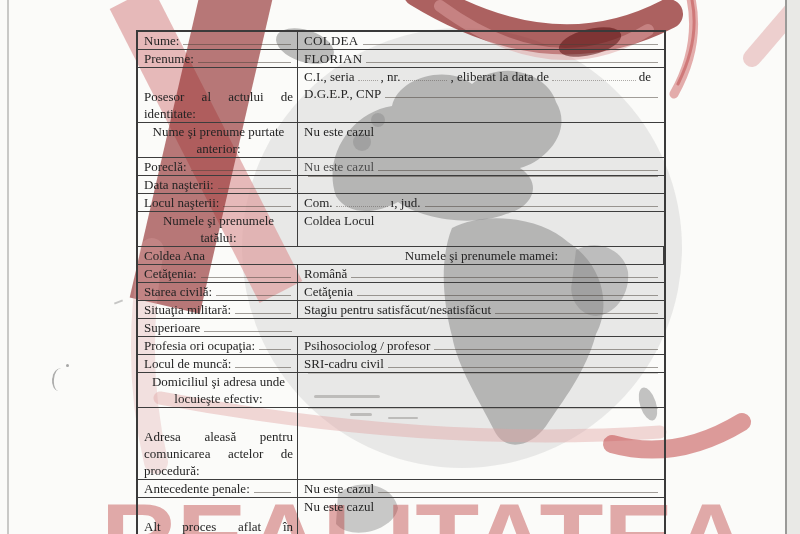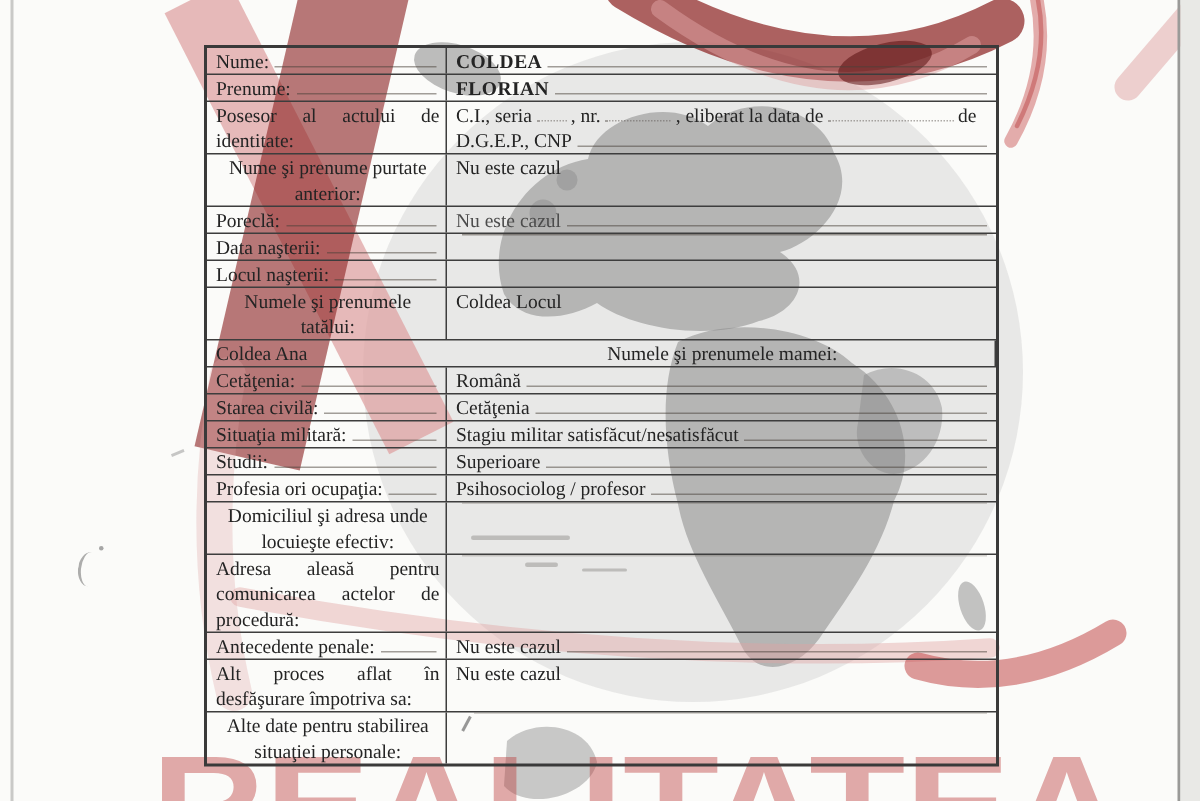--- a/index.html
+++ b/index.html
@@ -29,31 +29,31 @@
   
   #form-table{
     position:absolute; left:136px; top:30px; width:530px;
     border:2px solid #3a3a3a; box-sizing:border-box;
     font-size:13px; line-height:17px;
   }
   .row{display:grid;grid-template-columns:160px 1fr;border-top:1px solid #3d3d3d;}
   .row:first-child{border-top:none;}
   .cell{padding:0 4px 0 6px;box-sizing:border-box;min-height:17px;}
   .cell.label{border-right:1px solid #3d3d3d;}
-  .cell.justify .t.block{display:block;text-align:justify;}
+  .cell.justify .t.block{display:block;text-align:justify;margin-top:20px;}
   .t.block{display:block;text-align:center;}
   .line{display:flex;align-items:baseline;min-height:17px;}
   .line .t{white-space:nowrap;}
   .fill{flex:1 1 auto;border-bottom:1px solid rgba(72,64,56,.5);margin:0 2px 3px 4px;min-width:6px;}
   .fill.faint{border-bottom-color:rgba(72,64,56,.22);}
   .gap{border-bottom:1px solid rgba(80,75,68,.35);margin:0 3px 3px 3px;}
   .gap.redact{border-bottom-style:dotted;border-bottom-color:rgba(95,90,85,.5);}
   .gap.w20{width:20px;} .gap.w44{width:44px;} .gap.w52{width:52px;}
   .gap.grow{flex:1 1 auto;min-width:30px;}
-  .b{font-weight:700;letter-spacing:.3px;}
+  .b{font-weight:400;letter-spacing:.3px;}
   .faded{color:#4c4c4c;}
   .endpad{margin-right:9px;}
   .slash{width:2px;height:11px;background:rgba(85,85,85,.6);transform:rotate(28deg);
     margin:2px 0 0 6px;align-self:flex-start;flex:0 0 auto;}
   .smudges{position:relative;height:0;}
   .sm{position:absolute;background:rgba(125,122,120,.4);border-radius:2px;filter:blur(.4px);}
   .sm1{left:10px;top:-30px;width:66px;height:3px;}
   .sm2{left:46px;top:-12px;width:22px;height:3px;}
   .sm3{left:84px;top:-8px;width:30px;height:2px;}
 </style>
@@ -194,20 +194,28 @@
           </div>
         </div>
       </div>
       <div class="row">
         <div class="cell label">
           <div class="line">
             <span class="t">Locul naşterii:</span>
             <span class="fill"></span>
           </div>
         </div>
+        <div class="cell value">
+          <div class="line">
+            <span class="t">Com.</span>
+            <span class="gap w52 redact"></span>
+            <span class="t">ı, jud.</span>
+            <span class="fill"></span>
+          </div>
+        </div>
       </div>
       <div class="row">
         <div class="cell label">
           <span class="t block">Numele şi prenumele tatălui:</span>
         </div>
         <div class="cell value">
           <div class="line">
             <span class="t">Coldea Locul</span>
           </div>
         </div>
@@ -252,49 +260,57 @@
       </div>
       <div class="row">
         <div class="cell label">
           <div class="line">
             <span class="t">Situaţia militară:</span>
             <span class="fill"></span>
           </div>
         </div>
         <div class="cell value">
           <div class="line">
-            <span class="t">Stagiu militar satisfăcut/nesatisfăcut</span>
-            <span class="fill"></span>
-          </div>
-        </div>
-      </div>
-      <div class="row">
-        <div class="cell label">
-          <div class="line">
-            <span class="t">Studii:</span>
-            <span class="fill"></span>
-          </div>
-        </div>
+            <span class="t">Stagiu pentru satisfăcut/nesatisfăcut</span>
+            <span class="fill"></span>
+          </div>
+        </div>
+      </div>
+      <div class="row">
         <div class="cell value">
           <div class="line">
             <span class="t">Superioare</span>
             <span class="fill"></span>
           </div>
         </div>
       </div>
       <div class="row">
         <div class="cell label">
           <div class="line">
             <span class="t">Profesia ori ocupaţia:</span>
             <span class="fill"></span>
           </div>
         </div>
         <div class="cell value">
           <div class="line">
             <span class="t">Psihosociolog / profesor</span>
+            <span class="fill"></span>
+          </div>
+        </div>
+      </div>
+      <div class="row">
+        <div class="cell label">
+          <div class="line">
+            <span class="t">Locul de muncă:</span>
+            <span class="fill"></span>
+          </div>
+        </div>
+        <div class="cell value">
+          <div class="line">
+            <span class="t">SRI-cadru civil</span>
             <span class="fill"></span>
           </div>
         </div>
       </div>
       <div class="row">
         <div class="cell label">
           <span class="t block">Domiciliul şi adresa unde locuieşte efectiv:</span>
         </div>
         <div class="cell value">
           <div class="line">

